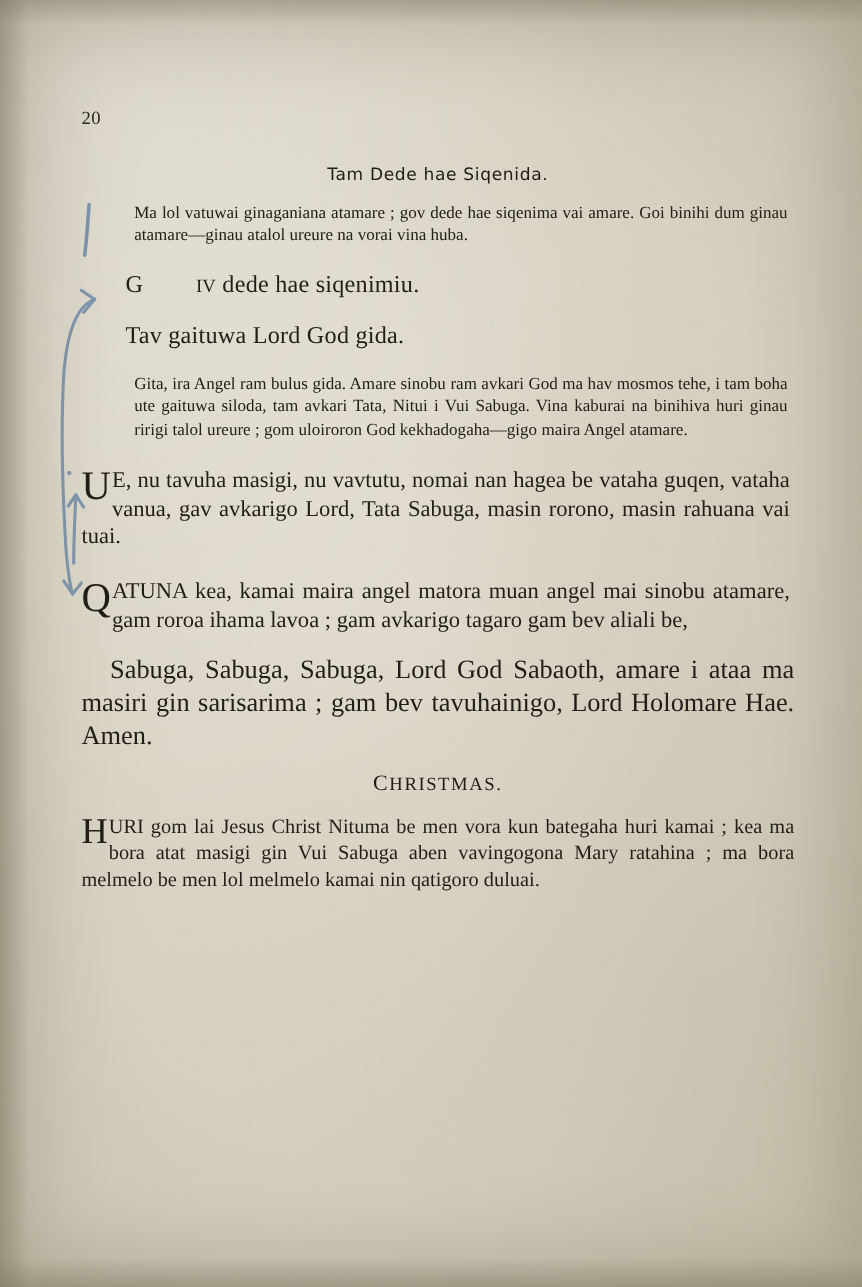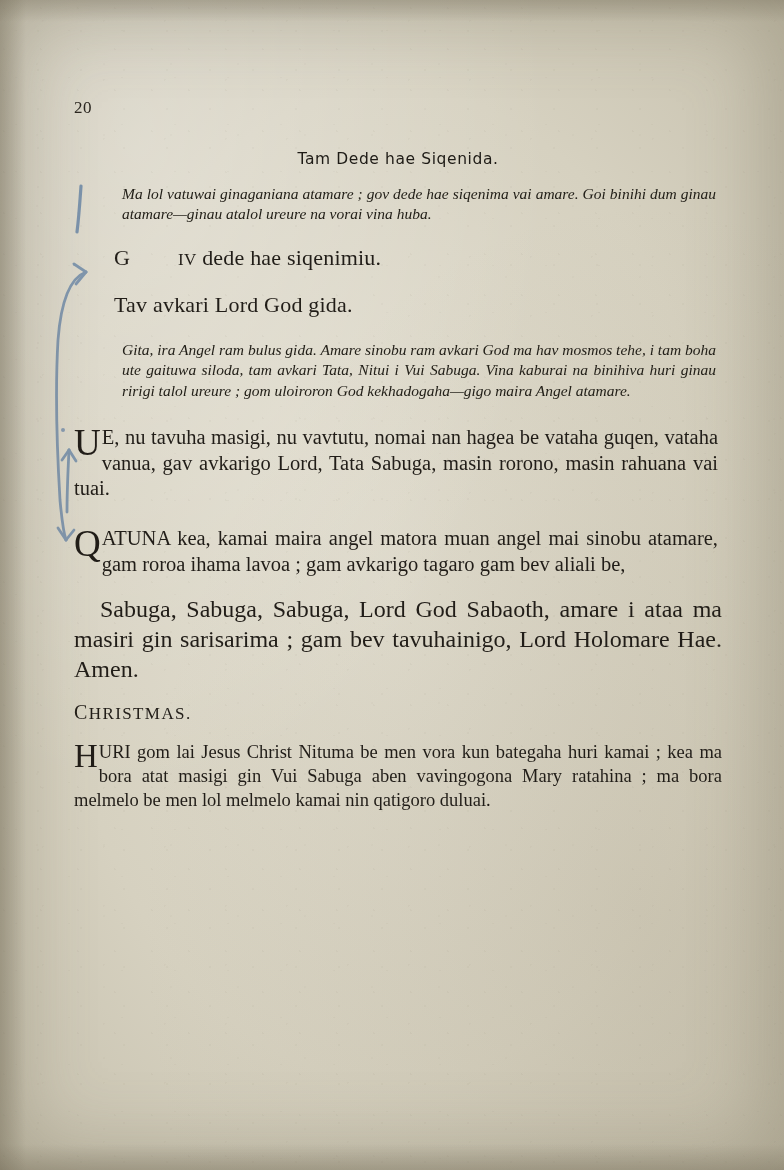--- a/index.html
+++ b/index.html
@@ -85,21 +85,20 @@
     font-family: "DejaVu Sans", sans-serif;
     font-weight: normal;
     font-size: 15.5px;
     letter-spacing: 0.6px;
     margin-top: 32px;
     color: #1e1b16;
   }
 
   
   .rubric {
-    font-style: italic;
     font-size: 15.5px;
     line-height: 1.30;
     margin-top: 16px;
     padding-left: 48px;
     padding-right: 6px;
     text-align: justify;
     color: #232019;
   }
   .rubric.second {
     margin-top: 22px;
@@ -151,21 +150,21 @@
     text-indent: 26px;
   }
 
   .head-center {
     text-align: center;
     font-size: 18px;
     letter-spacing: 2.2px;
     margin-top: 48px;
   }
   .sub-center {
-    text-align: left;
+    text-align: center;
     font-size: 17px;
     letter-spacing: 1.4px;
     margin-top: 16px;
   }
   .sub-center .cap { font-size: 20px; }
 
   .para-last {
     font-size: 18.5px;
     line-height: 1.30;
     margin-top: 16px;
@@ -196,21 +195,21 @@
       <span>Tam Dede hae Siqenida.</span>
     </div>
 
     <div class="rubric">Ma lol vatuwai ginaganiana atamare ;  gov dede hae siqenima vai amare.   Goi binihi dum ginau atamare—ginau atalol ureure na vorai vina huba.</div>
 
     <div class="versicle">
       <span>G</span><span class="sc">IV</span><span> dede hae siqenimiu.</span>
     </div>
 
 
-    <div class="versicle">Tav avkari Lord God gida.</div>
+    <div class="versicle">Tav gaituwa Lord God gida.</div>
 
 
     <div class="rubric second">Gita, ira Angel ram bulus gida.   Amare sinobu ram avkari God ma hav mosmos tehe, i tam boha ute gaituwa siloda, tam avkari Tata, Nitui i Vui Sabuga.   Vina kaburai na binihiva huri ginau ririgi talol ureure ;  gom uloiroron God kekhadogaha—gigo maira Angel atamare.</div>
 
     <div class="para">
       <span class="dropcap">U</span><span class="rest">E, nu tavuha masigi, nu vavtutu, nomai nan hagea be vataha guqen, vataha vanua, gav avkarigo Lord, Tata Sabuga, masin rorono, masin rahuana vai tuai.</span>
     </div>
 
     <div class="para">
       <span class="dropcap">Q</span><span class="rest">ATUNA kea, kamai maira angel matora muan angel mai sinobu atamare, gam roroa ihama lavoa ; gam avkarigo tagaro gam bev aliali be,</span>

